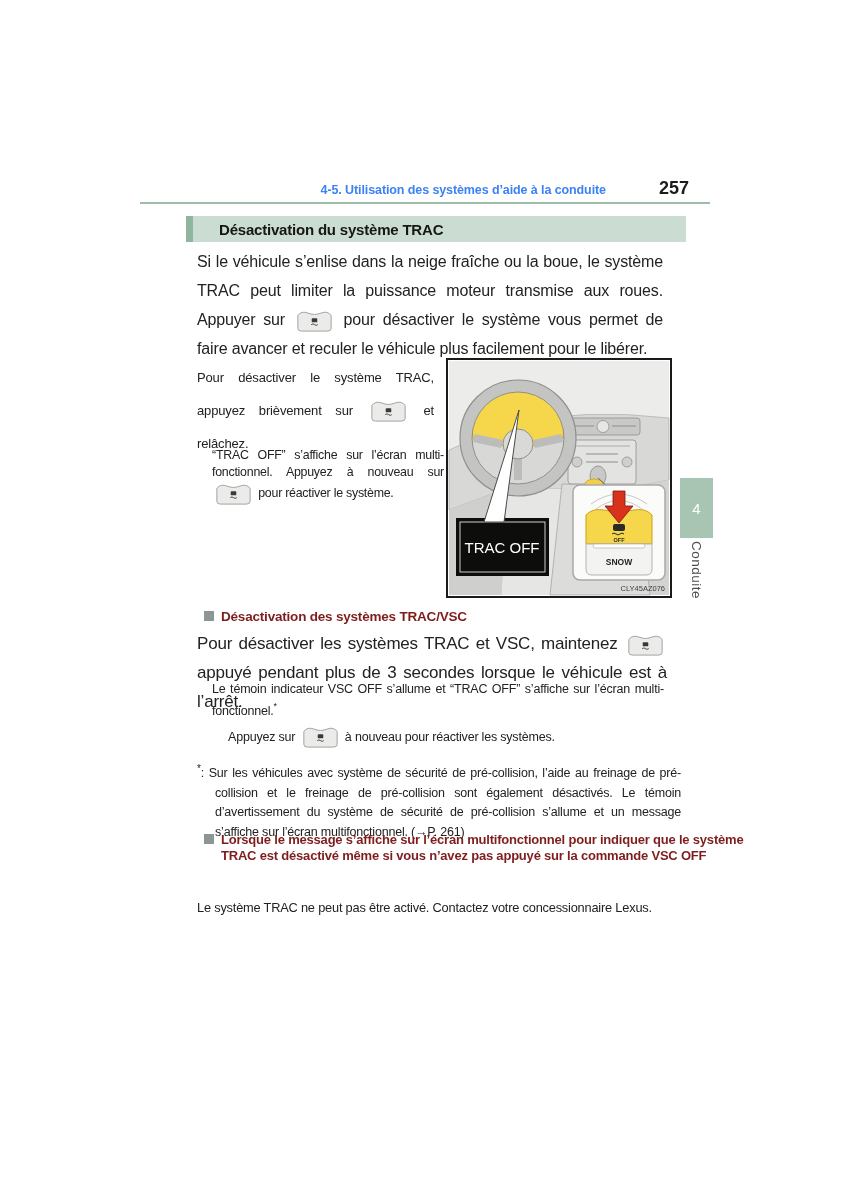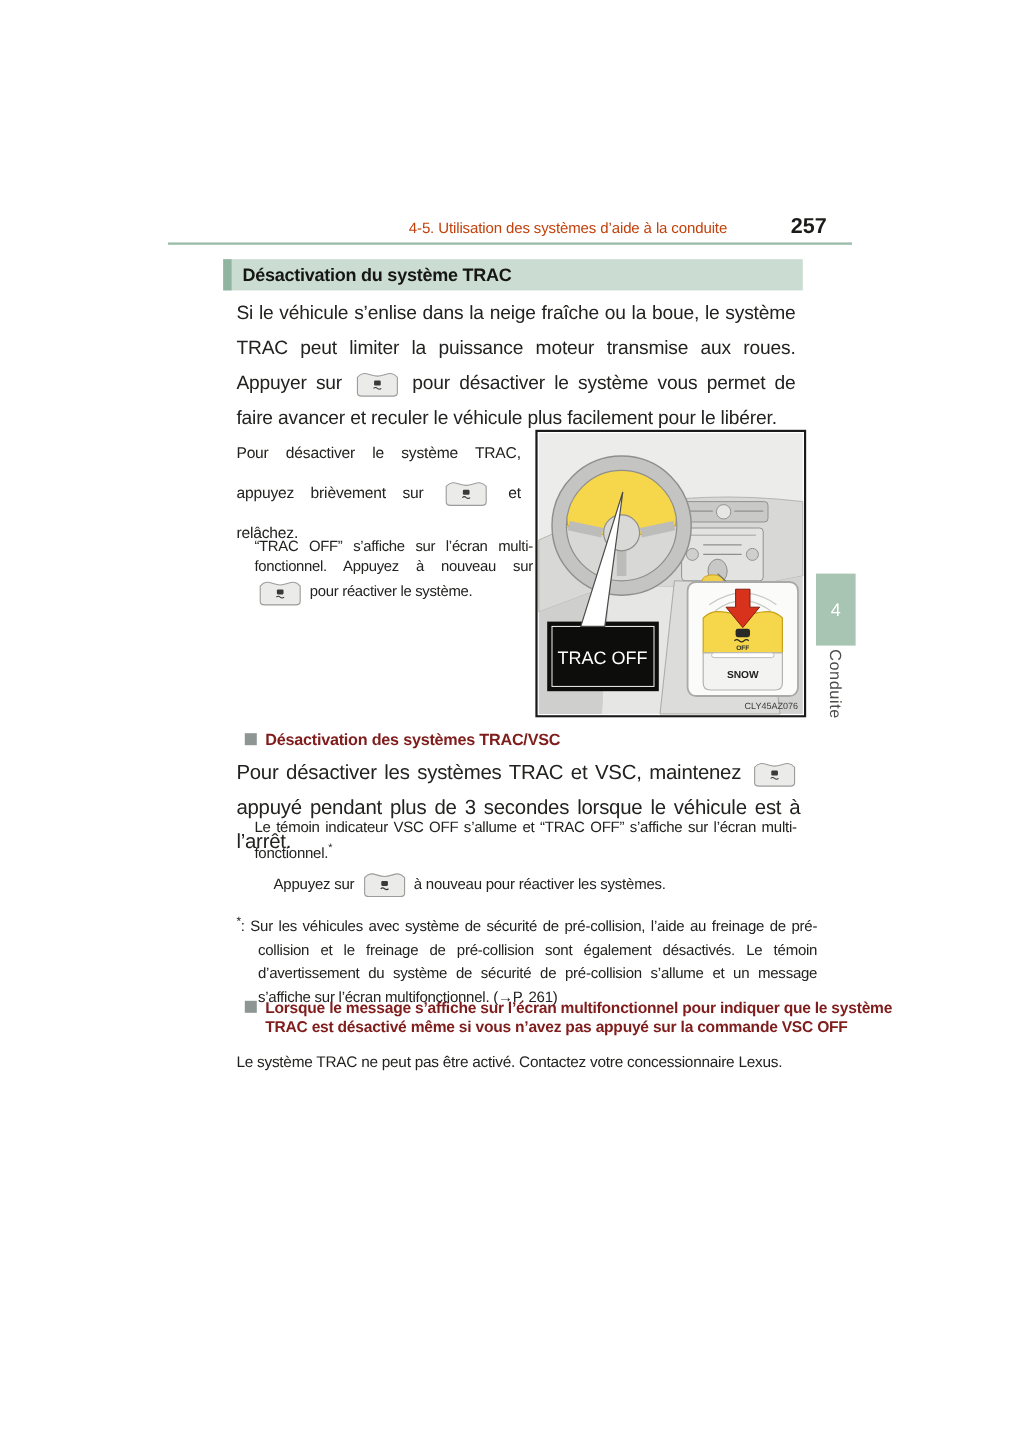--- a/index.html
+++ b/index.html
@@ -5,27 +5,27 @@
   html,body{margin:0;padding:0;}
   body{
     width:848px;height:1200px;background:#ffffff;position:relative;overflow:hidden;
     font-family:"Liberation Sans", sans-serif;color:#222220;
     -webkit-font-smoothing:antialiased;
   }
   .abs{position:absolute;}
 
   
   .header-row{left:140px;top:178px;width:570px;display:flex;justify-content:flex-end;align-items:baseline;}
-  .breadcrumb{font-size:12.5px;font-weight:normal;letter-spacing:-0.1px;color:#c2410c;text-align:center;}
+  .breadcrumb{font-size:12.5px;font-weight:bold;letter-spacing:-0.1px;color:#3b82f6;text-align:center;}
   .page-number{font-size:18px;font-weight:bold;margin-left:53px;margin-right:21px;color:#1c1c1a;}
   .header-rule{left:140px;top:202px;width:570px;height:2px;background:#9dbdab;}
 
   
   .title-bar{left:186px;top:216px;width:467px;height:26px;background:#cbdcd2;border-left:7px solid #8fb5a0;
-    display:flex;align-items:center;padding-left:9px;}
+    display:flex;align-items:center;padding-left:26px;}
   .title-bar span{font-size:15px;font-weight:bold;letter-spacing:-0.2px;color:#161614;}
 
   
   .jtext{text-align:justify;letter-spacing:-0.15px;}
   .intro{left:197px;top:247px;width:466px;font-size:16px;line-height:29px;}
   .proc{left:197px;top:361px;width:237px;font-size:13px;line-height:33px;}
   .proc-note{left:212px;top:447px;width:232px;font-size:12.4px;line-height:16.5px;letter-spacing:-0.25px;text-align:justify;}
 
   .key-icon{display:inline-block;margin:0 3px;}
   .key-icon svg{vertical-align:-8px;}
@@ -42,21 +42,21 @@
   .p2{left:212px;top:681px;width:452px;font-size:12.5px;line-height:17px;letter-spacing:-0.2px;}
   .p3{left:212px;top:722px;width:452px;font-size:12.5px;line-height:30px;letter-spacing:-0.2px;margin-left:16px;}
   sup{font-size:9px;vertical-align:6px;}
 
   .footnote{left:197px;top:759px;width:466px;font-size:12.5px;line-height:19.5px;letter-spacing:-0.2px;
     text-align:justify;padding-left:18px;text-indent:-18px;}
   .fn-star{font-size:10px;vertical-align:5px;}
 
   
   .sub2-h{left:186px;top:832px;width:528px;font-size:13px;}
-  .sub2-body{left:197px;top:877px;width:510px;font-size:12.8px;letter-spacing:-0.2px;}
+  .sub2-body{left:197px;top:900px;width:510px;font-size:12.8px;letter-spacing:-0.2px;}
 
   
   .chapter-tab{left:680px;top:478px;width:33px;height:60px;background:#a8c4b2;display:flex;align-items:center;justify-content:center;}
   .chapter-tab span{color:#ffffff;font-size:15px;}
   .chapter-label{left:680px;top:541px;width:33px;height:80px;display:flex;justify-content:center;}
   .chapter-label span{writing-mode:vertical-rl;font-size:13.5px;color:#4c4c4a;letter-spacing:0.5px;}
 
   svg text{font-family:"Liberation Sans", sans-serif;}
 </style>
 </head>

